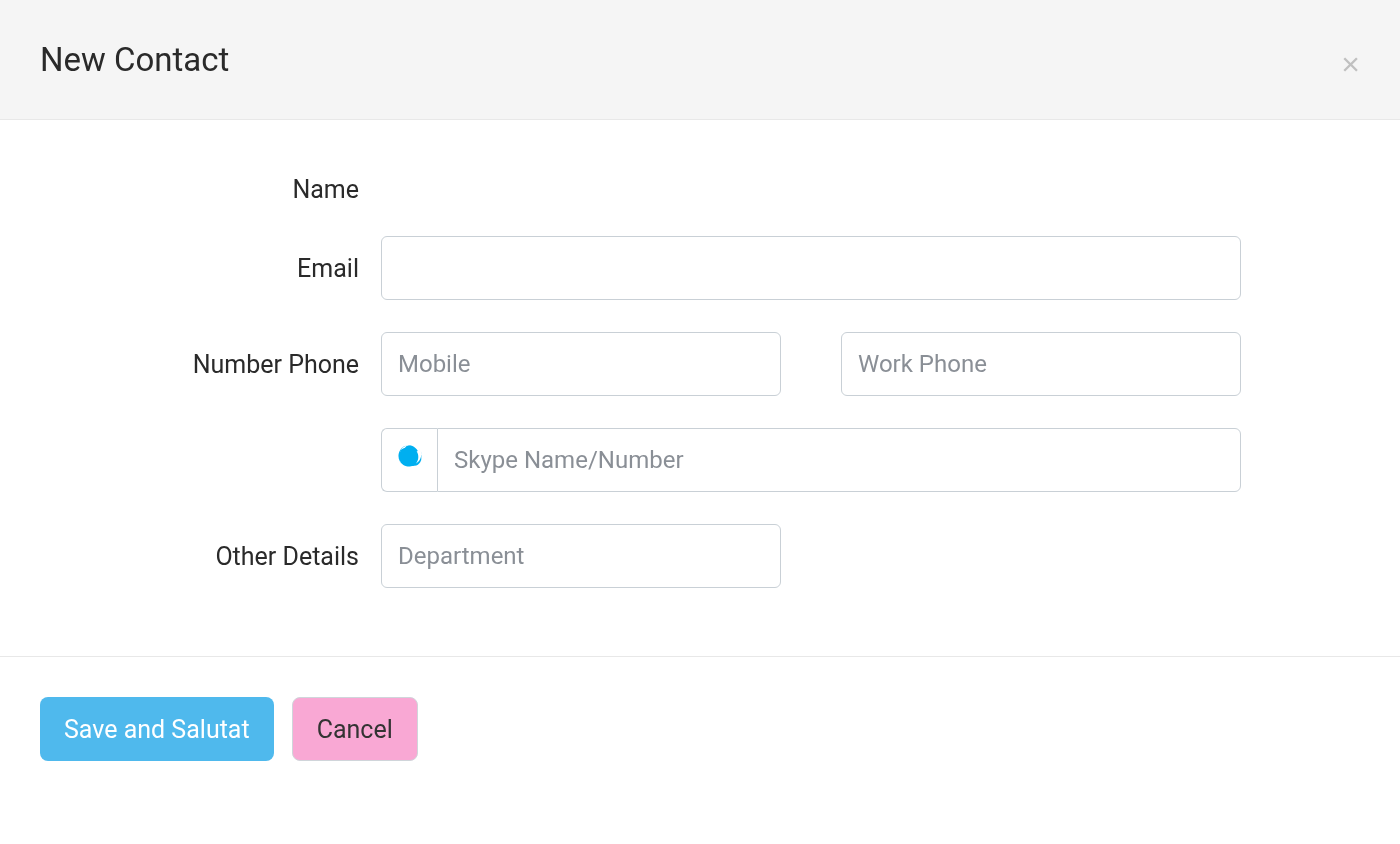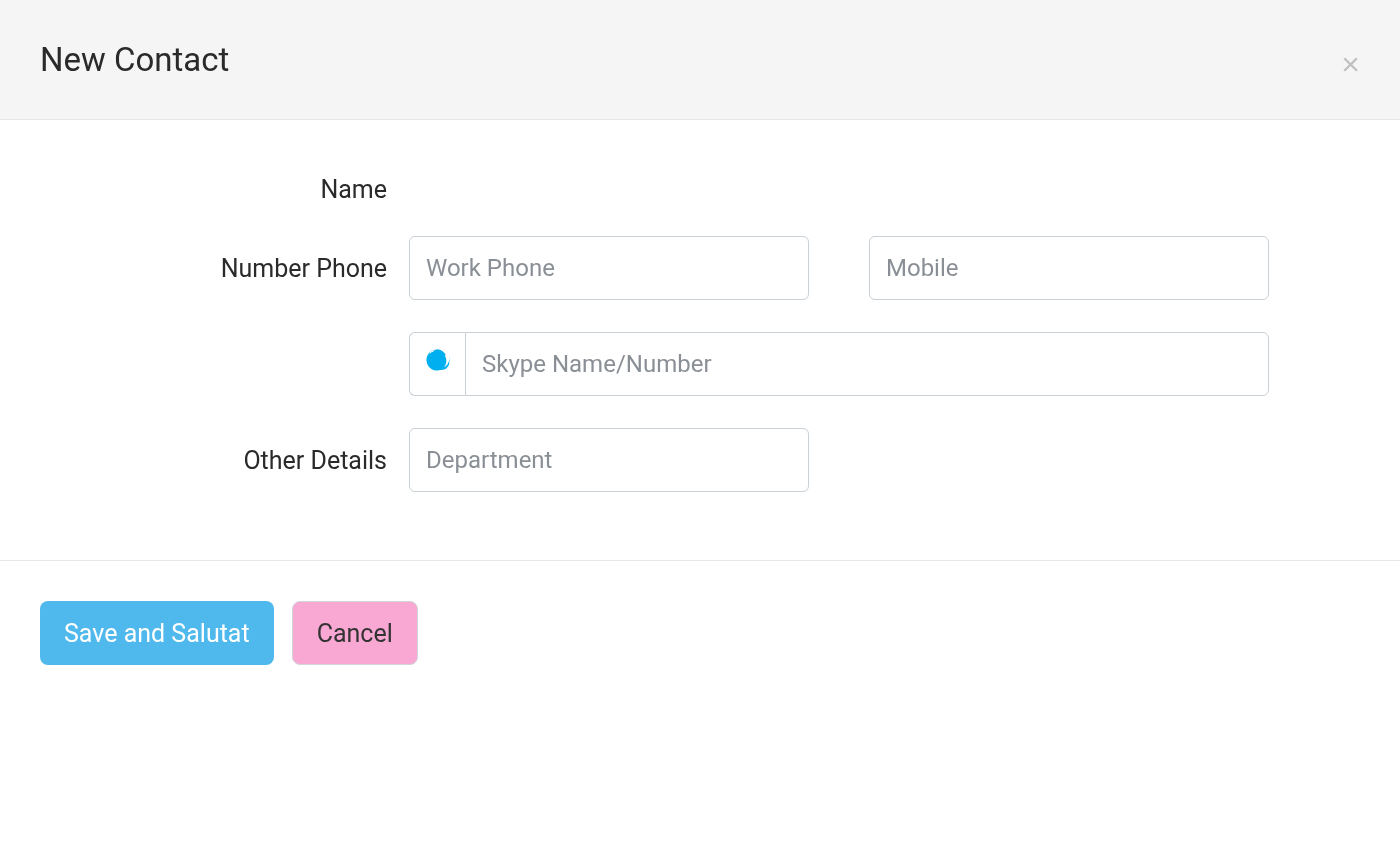--- a/index.html
+++ b/index.html
@@ -33,21 +33,21 @@
       right: 40px;
       font-size: 32px;
       color: #c0c0c0;
       cursor: pointer;
       line-height: 1;
       background: none;
       border: none;
       font-weight: 300;
     }
     .modal-body {
-      padding: 55px 40px 60px 64px;
+      padding: 55px 40px 60px 36px;
     }
     .form-row {
       display: flex;
       align-items: center;
       margin-bottom: 32px;
     }
     .form-label {
       width: 345px;
       text-align: right;
       padding-right: 22px;
@@ -169,26 +169,32 @@
       <span>×</span>
     </button>
   </div>
 
   <div class="modal-body">
 
     <div class="form-row">
       <div class="form-label">Name</div>
     </div>
 
+    <div class="form-row">
+      <div class="form-label">Email</div>
+      <div class="form-fields single">
+        <input type="text" class="input-email" style="">
+      </div>
+    </div>
 
     <div class="form-row">
       <div class="form-label">Number Phone</div>
       <div class="form-fields">
+        <input type="text" class="input-half" placeholder="Mobile" style="">
         <input type="text" class="input-half" placeholder="Work Phone" style="">
-        <input type="text" class="input-half" placeholder="Mobile" style="">
       </div>
     </div>
 
     <div class="form-row">
       <div class="form-label"></div>
       <div class="form-fields single">
         <div class="skype-group">
           <div class="skype-icon-box">
             <span>
               <svg width="26" height="26" viewBox="0 0 24 24" fill="#00aff0">

